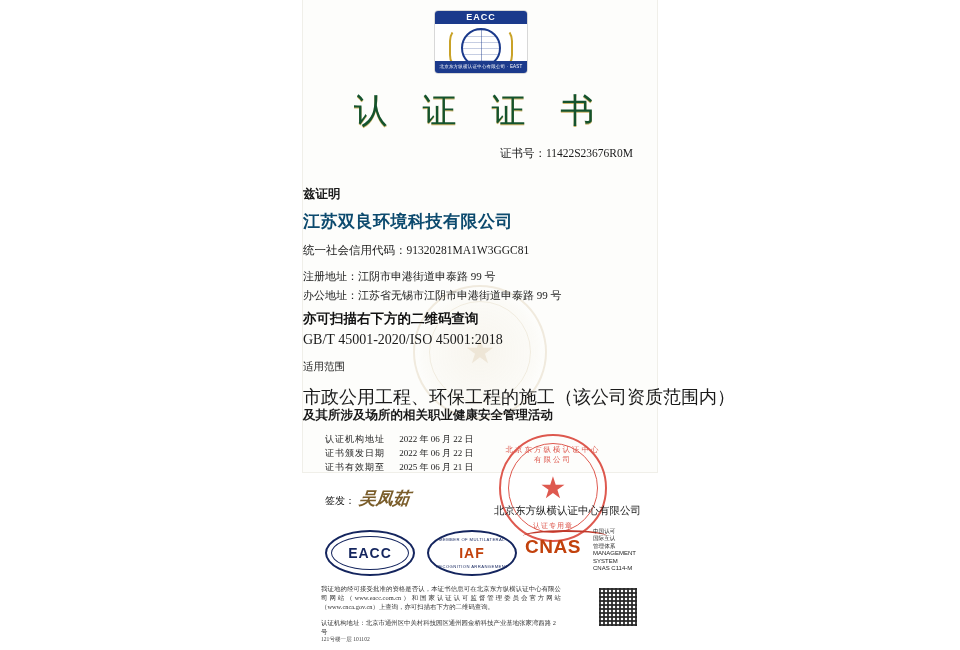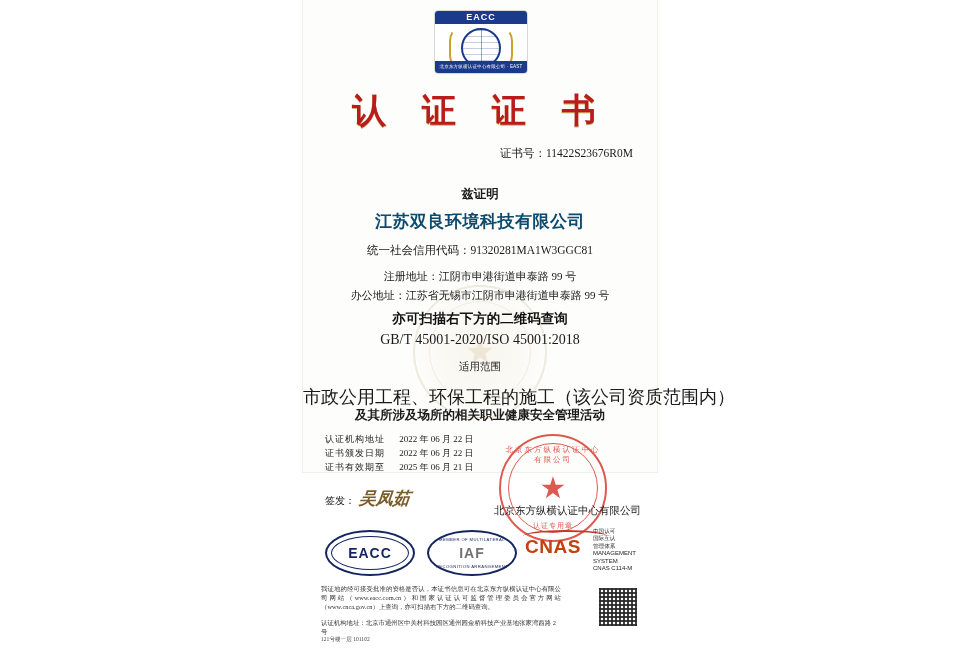--- a/index.html
+++ b/index.html
@@ -99,34 +99,33 @@
     font-size:4.5px;line-height:12px;letter-spacing:.2px;
     font-family:"Liberation Sans", sans-serif;
   }
 
   
   .title{
     position:absolute;left:0;right:0;top:88px;
     text-align:center;
     font-size:34px;
     letter-spacing:12px;
-    font-weight:bold;
-    color:#b91c1c;
+    font-weight:normal;
+    color:#14532d;
     text-shadow:0 1px 0 #cdb46a;
     font-family:"DejaVu Serif", serif;
   }
   .cert-no{
     position:absolute;right:24px;top:146px;
     font-size:11.5px;color:#1a1a1a;
     white-space:nowrap;
   }
 
   .center-line{
     position:absolute;left:0;right:0;
-    text-align:center;
     white-space:nowrap;
   }
   .hereby{ top:186px; font-size:12.5px; font-weight:bold;}
   .company{
     top:210px;font-size:17px;font-weight:bold;letter-spacing:.5px;color:#0c4a6e;
   }
   .credit{ top:243px; font-size:11.5px;}
   .addr1{ top:269px; font-size:11px;}
   .addr2{ top:288px; font-size:11px;}
   .std-head{ top:310px; font-size:13.5px; font-weight:bold; color:#111;}
@@ -204,21 +203,21 @@
     text-align:center;font-size:14px;font-weight:bold;color:#14255e;
     letter-spacing:1px;font-family:"Liberation Sans", sans-serif;
   }
   .logo-iaf{
     position:absolute;left:124px;top:2px;width:86px;height:42px;
     border-radius:50%;
     border:2px solid #14255e;background:#fff;
   }
   .logo-iaf .txt{
     position:absolute;left:0;right:0;top:50%;transform:translateY(-50%);
-    text-align:center;font-size:14px;font-weight:bold;color:#737373;
+    text-align:center;font-size:14px;font-weight:bold;color:#c2410c;
     letter-spacing:1px;font-family:"Liberation Sans", sans-serif;
   }
   .logo-iaf .top,.logo-iaf .bot{
     position:absolute;left:0;right:0;text-align:center;
     font-size:4.2px;color:#14255e;letter-spacing:.4px;
     font-family:"Liberation Sans", sans-serif;
   }
   .logo-iaf .top{top:5px;}
   .logo-iaf .bot{bottom:5px;}
   .logo-cnas{

